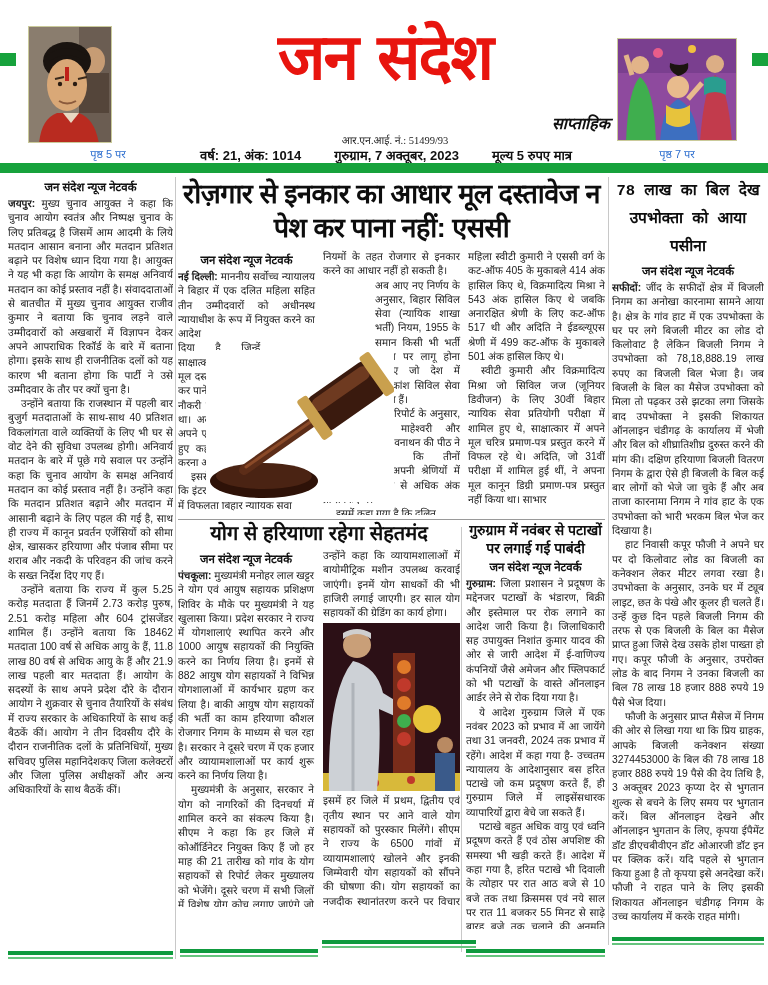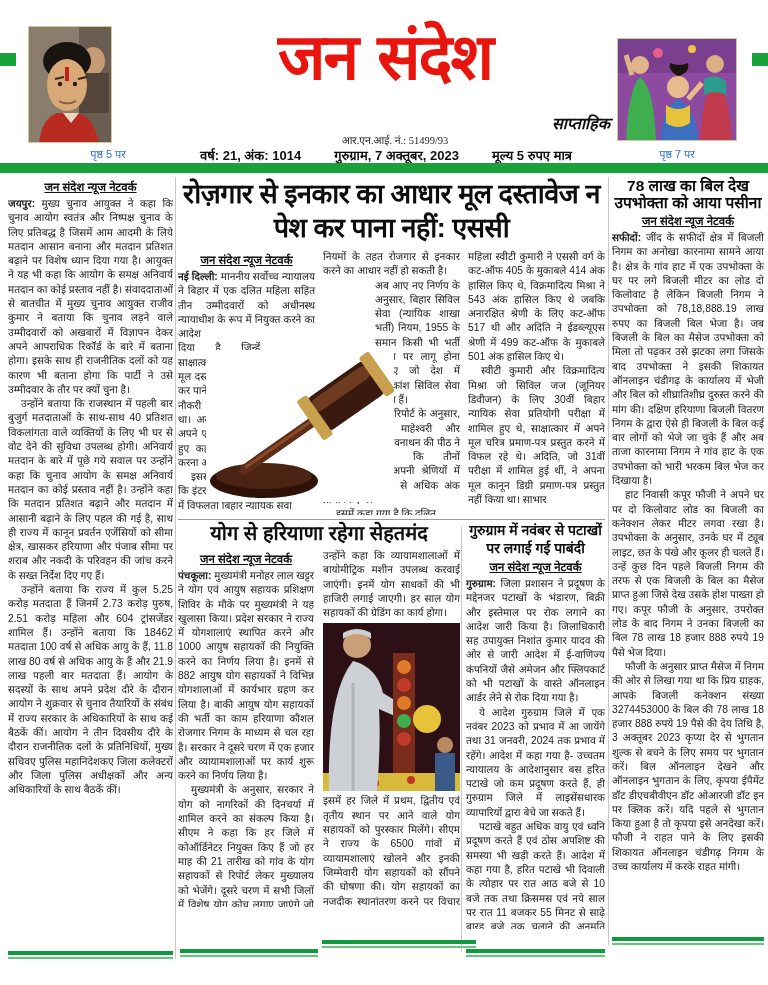--- a/index.html
+++ b/index.html
@@ -22,21 +22,21 @@
   .main-green-bar { position:absolute; left:0; top:163px; width:768px; height:10px; background:#17a23c; }
 
   
   .vrule { position:absolute; width:1px; background:#c8c8c8; }
   .hrule { position:absolute; height:1px; background:#9a9a9a; }
 
   
   .bt { font-size:10.3px; line-height:14.3px; text-align:justify; color:#202020; }
   .ind { text-indent:13px; }
   .city { font-weight:800; }
-  .byline { text-align:center; font-weight:800; font-size:11.5px; margin:2px 0 3px 0; color:#111;text-decoration:underline; }
+  .byline { text-align:center; font-weight:800; font-size:11.5px; margin:2px 0 3px 0; color:#111; }
   .headline { font-weight:900; color:#0d0d0d; text-align:center; }
 
   
   #col-left { position:absolute; left:8px; top:177px; width:165px; }
   #col-left .headline { font-size:15px; line-height:19px; }
   #col-left .body-wrap { height:706px; overflow:hidden; }
 
   
   #center { position:absolute; left:178px; top:177px; width:427px; }
   #lead-headline { font-size:27px; line-height:34px; letter-spacing:-0.5px; }
@@ -49,21 +49,21 @@
   #yoga { width:282px; }
   #yoga .headline { font-size:20px; line-height:25px; }
   #yoga-cols { display:flex; gap:9px; margin-top:3px; height:358px; overflow:hidden; }
   .ycol { width:137px; }
   #crackers { width:139px; margin-left:6px; }
   #crackers .headline { font-size:14px; line-height:18px; }
   #crackers .body-wrap { height:352px; overflow:hidden; }
 
   
   #col-right { position:absolute; left:612px; top:177px; width:152px; }
-  #col-right .headline { font-size:15.5px; line-height:17px; }
+  #col-right .headline { font-size:15.5px; line-height:28px;font-family:Liberation Mono, monospace; }
   #col-right .body-wrap { height:690px; overflow:hidden; }
 
   
   .endbar { position:absolute; }
   .eb1 { height:4px; background:#0f9a3e; }
   .eb2 { height:2px; background:#66c47e; margin-top:2px; }
 
   .news-photo { display:block; }
   p.bt { margin:0; }
 </style>

